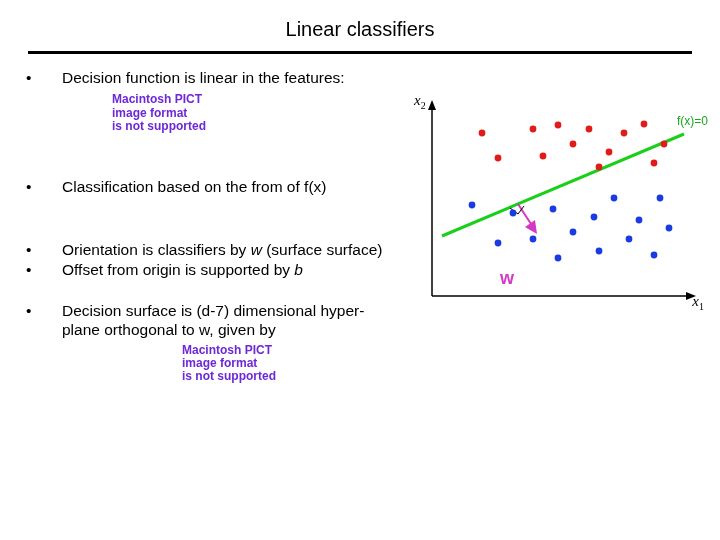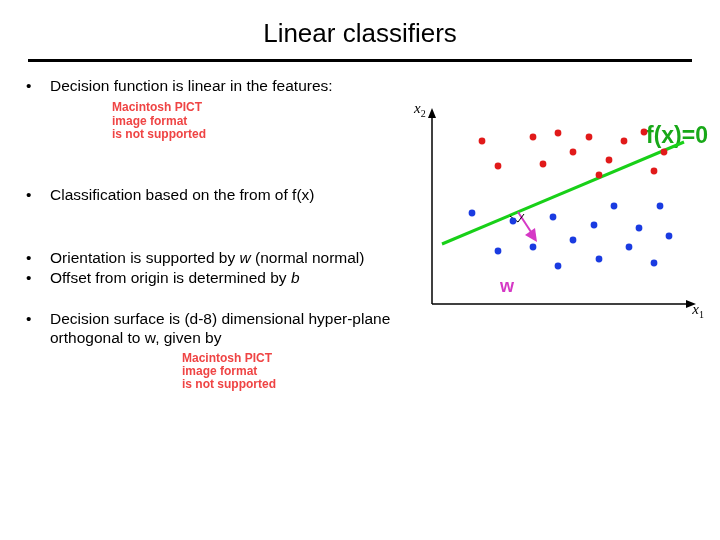--- a/index.html
+++ b/index.html
@@ -6,21 +6,21 @@
   body {
     width: 720px;
     height: 540px;
     background: #fff;
     font-family: Arial, Helvetica, sans-serif;
     position: relative;
     overflow: hidden;
   }
   .title {
     text-align: center;
-    font-size: 26px;
+    font-size: 20px;
     font-weight: 400;
     padding-top: 18px;
     padding-bottom: 10px;
     color: #000;
   }
   .title-rule {
     border: none;
     border-top: 3px solid #000;
     margin: 0 28px 14px 28px;
   }
@@ -47,26 +47,27 @@
     line-height: 1.25;
     color: #000;
   }
   ul.bullets > li .dot {
     flex: 0 0 28px;
     text-align: left;
     padding-left: 4px;
   }
   ul.bullets > li .txt {
     flex: 1;
+    margin-left: 12px;
   }
   .gap-sm { height: 22px; }
   .gap-lg { height: 44px; }
   .italic { font-style: italic; }
   .pict-err {
-    color: #ef4444;
+    color: #6d28d9;
     font-family: Helvetica, Arial, sans-serif;
     font-weight: 700;
     font-size: 12px;
     line-height: 1.1;
     margin-left: 90px;
     margin-top: 6px;
   }
   .pict-err2 {
     margin-left: 160px;
     margin-top: 4px;
@@ -75,22 +76,22 @@
     position: relative;
     width: 300px;
     height: 230px;
     margin-top: 28px;
   }
   .fx0 {
     position: absolute;
     right: -6px;
     top: 18px;
     color: #18a818;
-    font-weight: 700;
-    font-size: 23px;
+    font-weight: 400;
+    font-size: 12px;
     margin-left: 15px;
   }
   .axis-y-label {
     position: absolute;
     left: 12px;
     top: -4px;
     font-family: "Times New Roman", serif;
     font-style: italic;
     font-size: 15px;
   }
@@ -142,35 +143,35 @@
       <li>
         <span class="dot">•</span>
         <span class="txt">Classification based on the from of f(x)</span>
       </li>
     </ul>
     <div class="gap-lg"></div>
     <ul class="bullets">
       <li>
         <span class="dot">•</span>
         <span class="txt">
-          <span>Orientation is supported by </span><span class="italic">w</span><span> (normal normal)</span>
+          <span>Orientation is classifiers by </span><span class="italic">w</span><span> (surface surface)</span>
         </span>
       </li>
       <li>
         <span class="dot">•</span>
         <span class="txt">
-          <span>Offset from origin is determined by </span><span class="italic">b</span>
+          <span>Offset from origin is supported by </span><span class="italic">b</span>
         </span>
       </li>
     </ul>
     <div class="gap-sm"></div>
     <ul class="bullets">
       <li>
         <span class="dot">•</span>
-        <span class="txt">Decision surface is (d-8) dimensional hyper-plane orthogonal to w, given by</span>
+        <span class="txt">Decision surface is (d-7) dimensional hyper-plane orthogonal to w, given by</span>
       </li>
     </ul>
     <div class="pict-err pict-err2">
       <div>Macintosh PICT</div>
       <div>image format</div>
       <div>is not supported</div>
     </div>
   </div>
 
   <div class="right-col">

